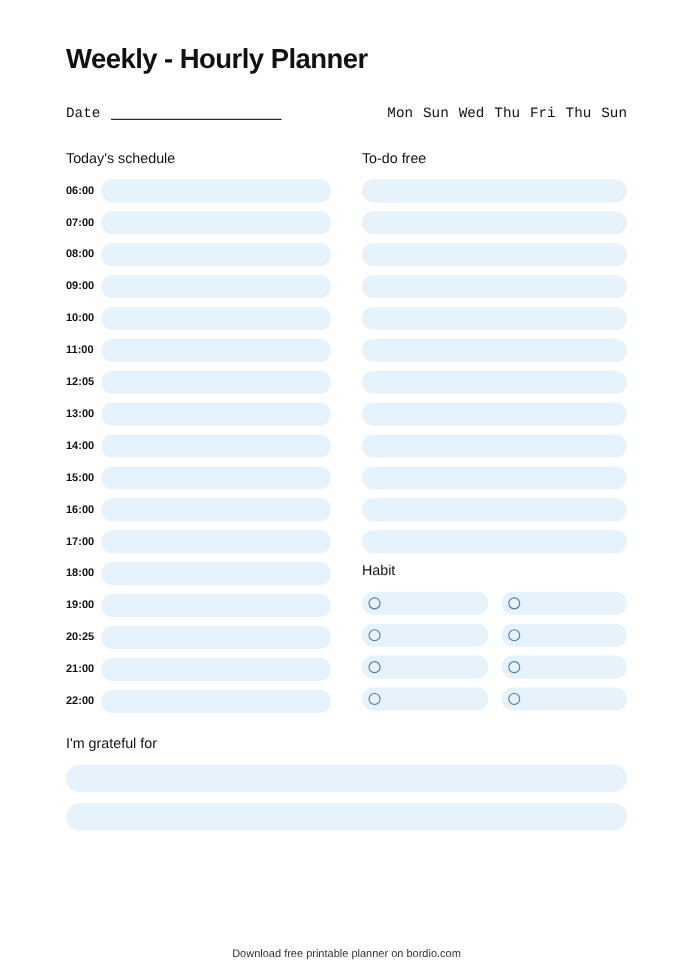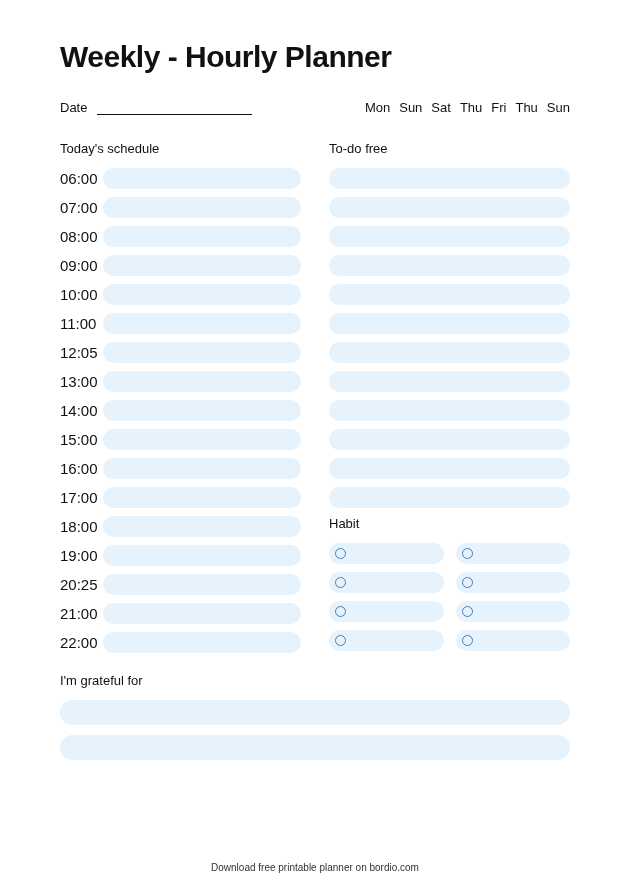--- a/index.html
+++ b/index.html
@@ -6,30 +6,31 @@
   body {
     width: 630px;
     height: 891px;
     background: #fff;
     font-family: Arial, Helvetica, sans-serif;
     color: #111;
     padding: 40px 60px 20px 60px;
     position: relative;
   }
   .title {
-    font-size: 30px;
+    font-size: 25px;
     font-weight: 900;
     letter-spacing: -0.5px;
     margin-bottom: 26px;
   }
   .header-row {
     display: flex;
-    align-items: flex-end;
+    align-items: flex-start;
     margin-bottom: 26px;
     font-size: 13px;
+    font-family: Liberation Mono, monospace;
   }
   .date-label { margin-right: 10px; }
   .date-line {
     border-bottom: 1px solid #111;
     width: 155px;
     height: 14px;
   }
   .days {
     margin-left: auto;
     display: flex;
@@ -45,23 +46,23 @@
   .section-label {
     font-size: 13px;
     margin-bottom: 12px;
   }
   .slot-row {
     display: flex;
     align-items: center;
     margin-bottom: 8px;
   }
   .hour-label {
-    width: 43px;
-    font-size: 15px;
-    font-weight: 400;
+    width: 32px;
+    font-size: 10px;
+    font-weight: 700;
   }
   .pill {
     background: #e6f2fc;
     border-radius: 12px;
     height: 21px;
     flex: 1;
   }
   .todo-pill {
     background: #e6f2fc;
     border-radius: 12px;
@@ -110,21 +111,21 @@
 <body>
 
 <h1 class="title">Weekly - Hourly Planner</h1>
 
 <div class="header-row">
   <span class="date-label">Date</span>
   <span class="date-line"></span>
   <div class="days" id="days-container">
       <span>Mon</span>
       <span>Sun</span>
-      <span>Sat</span>
+      <span>Wed</span>
       <span>Thu</span>
       <span>Fri</span>
       <span>Thu</span>
       <span>Sun</span>
     </div>
 </div>
 
 <div class="columns">
   <div class="left-col">
     <div class="section-label">Today's schedule</div>

